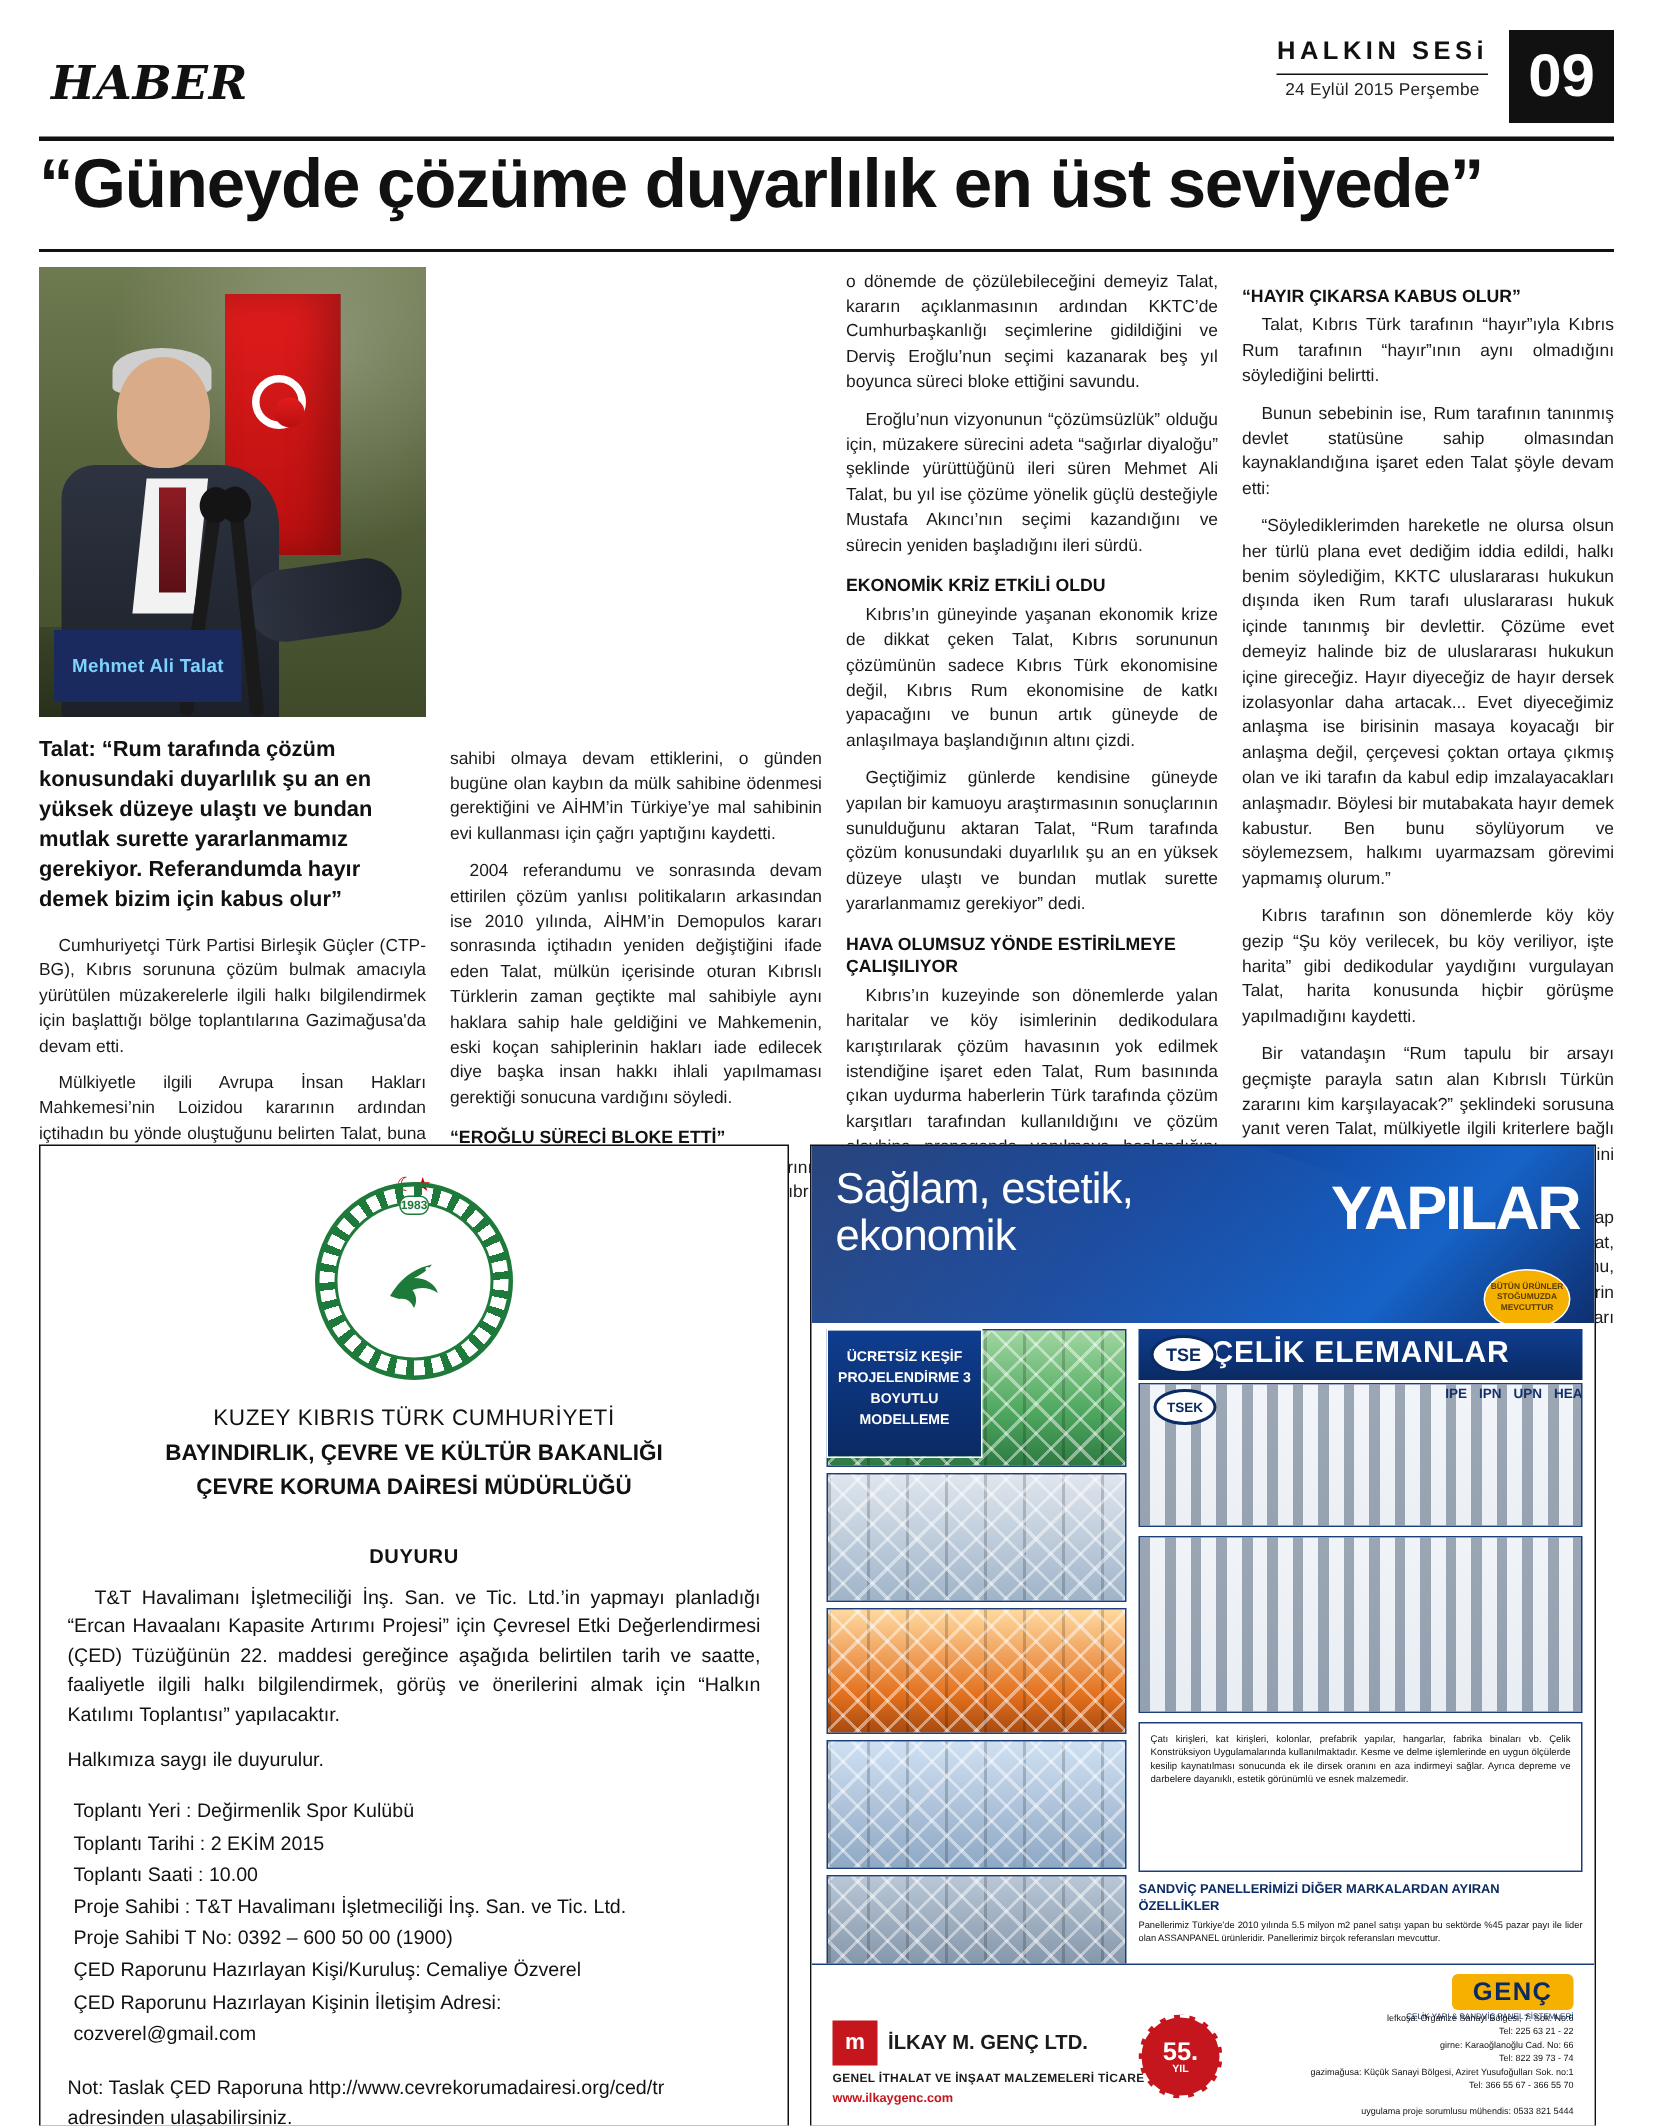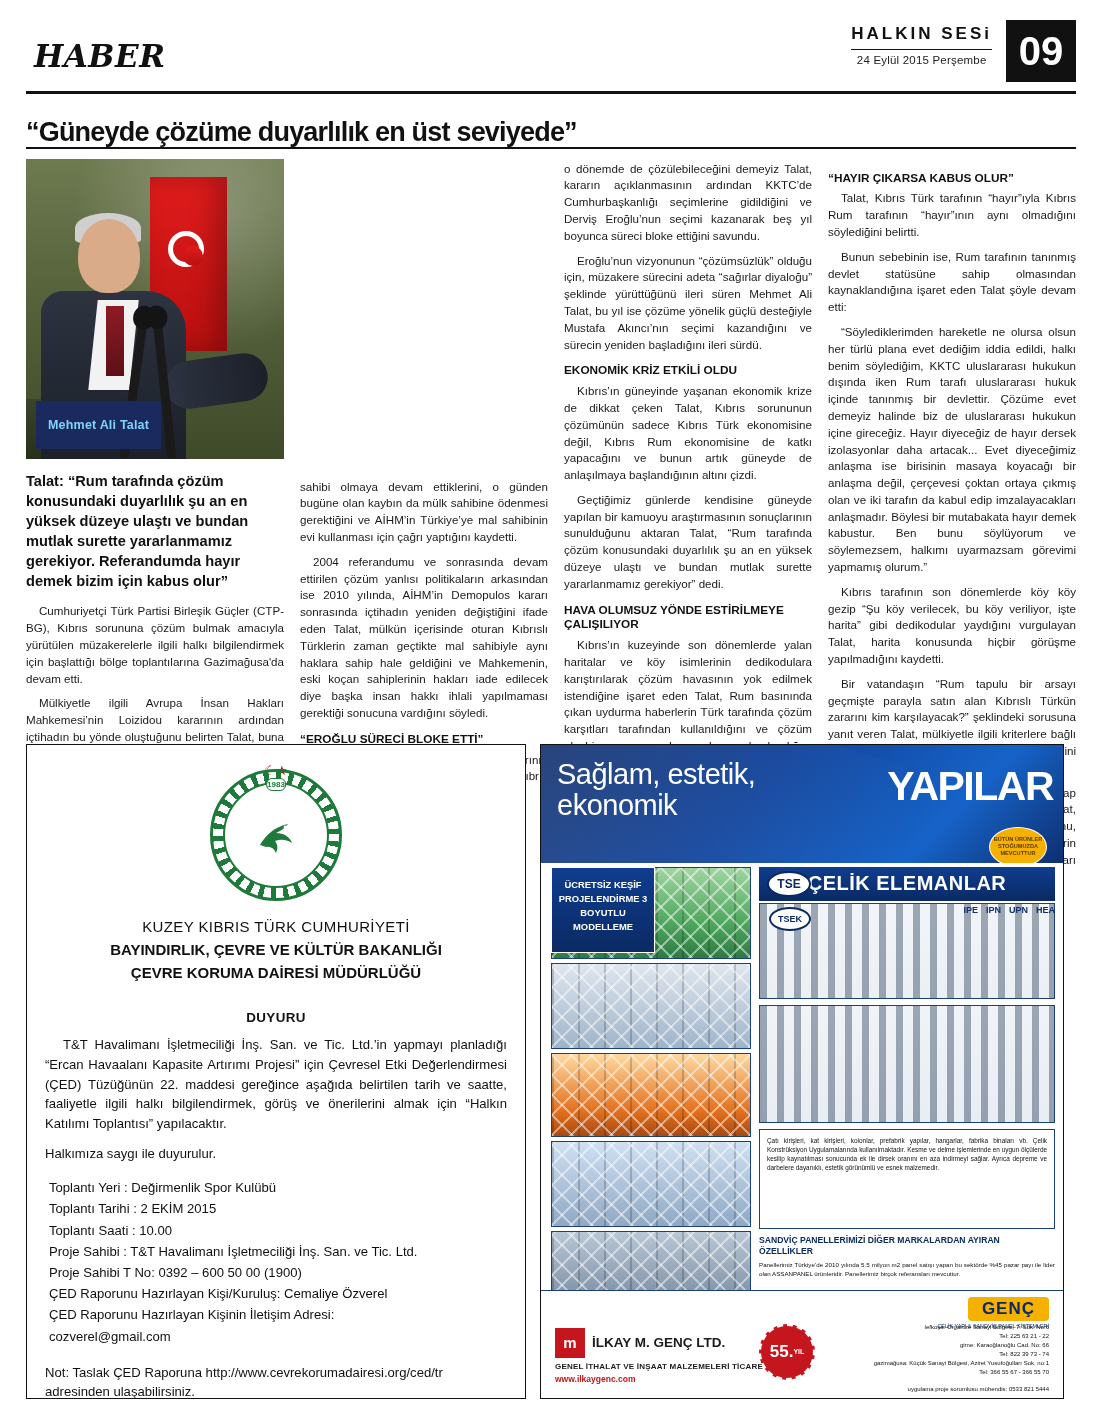--- a/index.html
+++ b/index.html
@@ -45,28 +45,28 @@
   .page-num-box {
     background: #111; color: #fff;
     width: 70px; display: flex; align-items: center; justify-content: center;
     font-size: 40px; font-weight: bold;
     font-family: "Liberation Sans", sans-serif;
     height: 62px;
   }
 
   
   .headline {
-    margin: 24px 26px 10px 26px;
+    margin: 4px 26px 10px 26px;
     font-family: "Liberation Sans", sans-serif;
     font-weight: bold;
-    font-size: 27px;
+    font-size: 46px;
     letter-spacing: -0.8px;
     line-height: 1.06;
     border-bottom: 2px solid #111;
-    padding-bottom: 0;
+    padding-bottom: 19px;
   }
 
   
   .article {
     margin: 0 26px;
     display: flex;
     gap: 16px;
     height: 575px;
   }
   .col { width: 258px; }
@@ -399,21 +399,21 @@
     font-weight: bold; font-size: 15px;
     display: flex; align-items: center; justify-content: center;
   }
   .ilkay-name { font-size: 13.5px; font-weight: bold; color: #1b1b1b; }
   .ilkay-sub { font-size: 8px; font-weight: bold; color: #1b1b1b; margin-top: 4px; letter-spacing: 0.2px; }
   .ilkay-web { font-size: 8.5px; color: #c4161c; font-weight: bold; margin-top: 3px; }
   .seal55 {
     position: absolute; left: 218px; bottom: 18px;
     width: 56px; height: 56px; border-radius: 50%;
     background: #c4161c; color: #fff;
-    display: flex; flex-direction: row; align-items: center; justify-content: center;
+    display: flex; flex-direction: column; align-items: center; justify-content: center;
     font-weight: bold;
     border: 2px dashed #fff;
   }
   .seal55 .n { font-size: 17px; line-height: 1; }
   .seal55 .t { font-size: 7px; }
   .genc {
     position: absolute; right: 14px; top: 6px;
     display: flex; flex-direction: column; align-items: flex-end;
   }
   .genc-logo {

